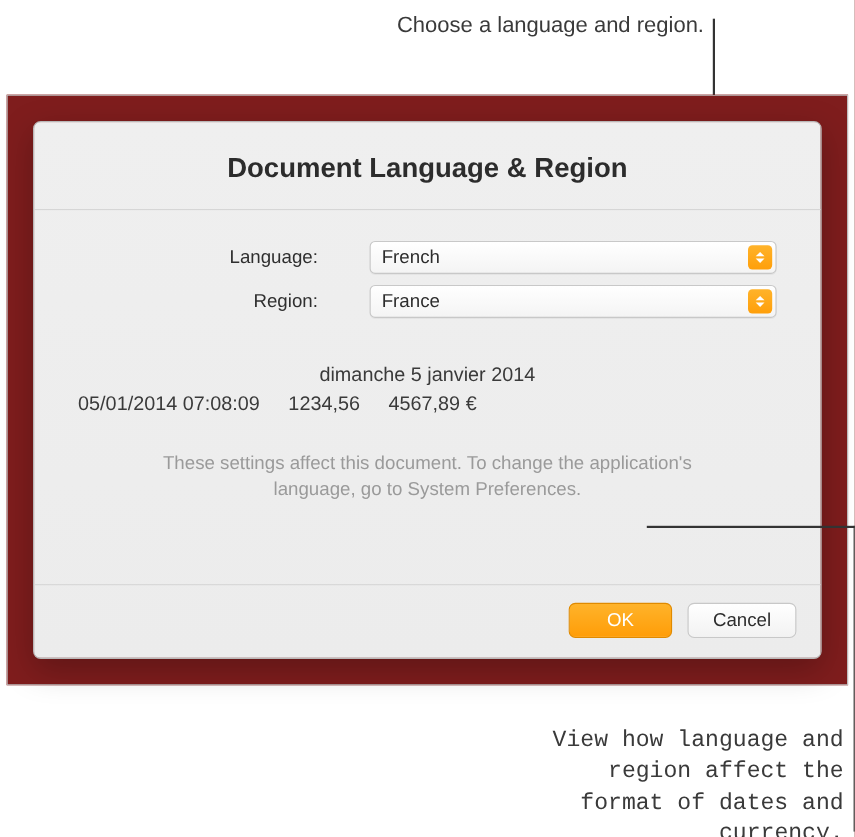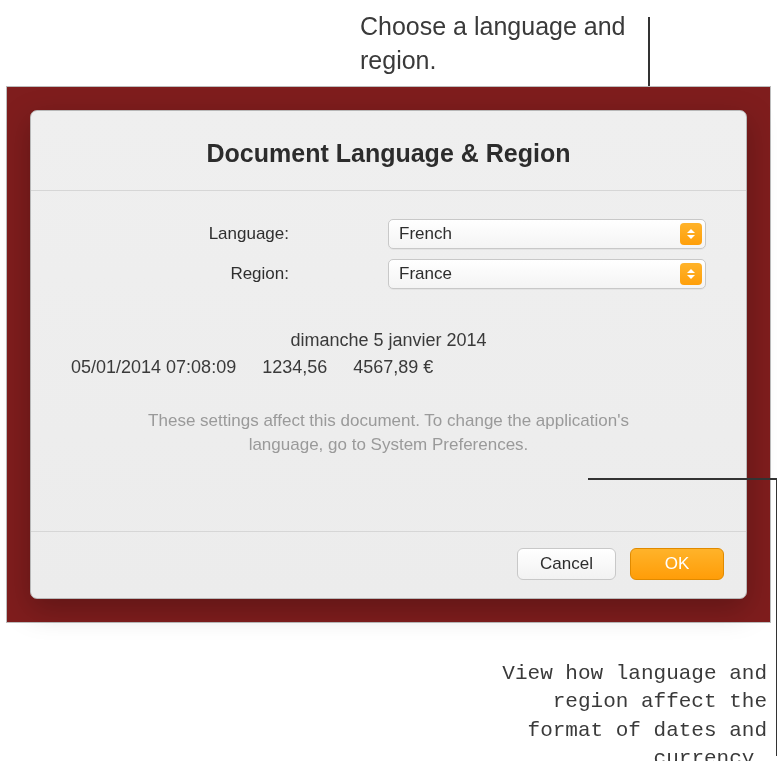--- a/index.html
+++ b/index.html
@@ -11,21 +11,22 @@
     font-family: -apple-system, "Helvetica Neue", Helvetica, Arial, sans-serif;
     background: #fff;
     color: #333;
     position: relative;
   }
   .callout-top {
     position: absolute;
     top: 10px;
     left: 360px;
     width: 280px;
-    font-size: 25px;
+    text-align: right;
+    font-size: 20px;
     color: #3a3a3a;
     line-height: 1.35;
   }
   .callout-top-line {
     position: absolute;
     left: 648px;
     top: 17px;
     width: 2px;
     height: 258px;
     background: #333;
@@ -100,21 +101,21 @@
   }
   .form-label {
     width: 230px;
     text-align: right;
     padding-right: 12px;
     font-size: 17px;
     color: #2f2f2f;
   }
   .select {
     position: relative;
-    width: 318px;
+    width: 370px;
     height: 30px;
     background: linear-gradient(#ffffff, #f4f4f4);
     border: 1px solid #c8c8c8;
     border-radius: 5px;
     box-shadow: 0 1px 0 rgba(0,0,0,0.04);
     display: flex;
     align-items: center;
     padding: 0 30px 0 10px;
     font-size: 17px;
     color: #2d2d2d;
@@ -261,22 +262,22 @@
           <span>1234,56</span>
           <span>4567,89 €</span>
         </div>
       </div>
 
       <div class="helper">These settings affect this document. To change the application's language, go to System Preferences.</div>
 
     </div>
 
     <div class="footer">
+      <div class="btn primary">OK</div>
       <div class="btn">Cancel</div>
-      <div class="btn primary">OK</div>
     </div>
 
   </div>
 
   <div class="callout-bot-line-h"></div>
   <div class="callout-bot-line-v"></div>
 </div>
 
 <div class="callout-bot">View how language and region affect the format of dates and currency.</div>
 

